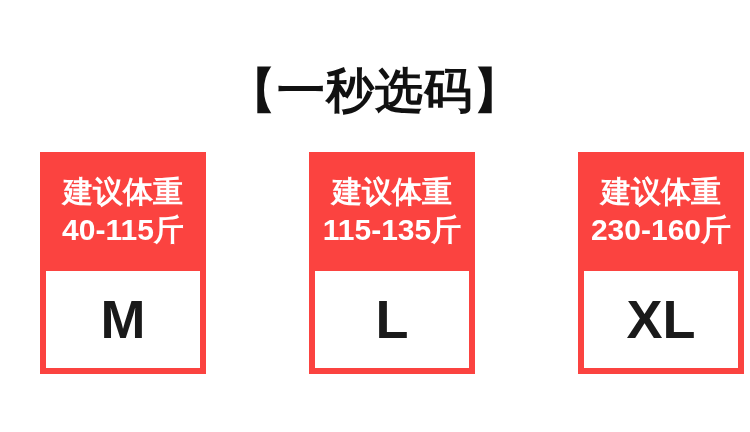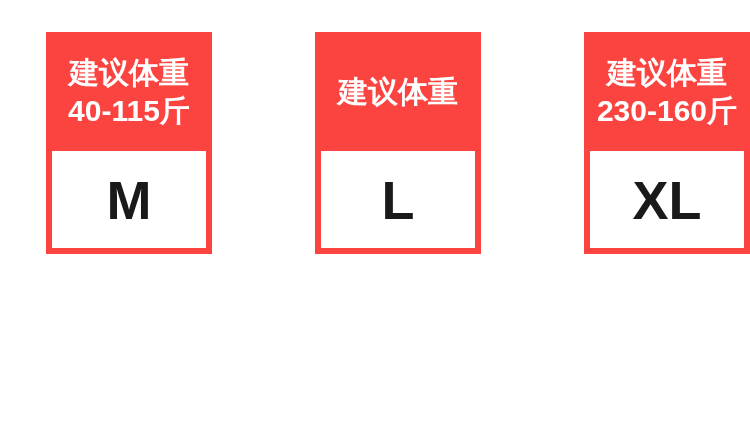--- a/index.html
+++ b/index.html
@@ -27,22 +27,23 @@
     text-align: center;
     font-size: 48px;
     line-height: 1.2;
     font-weight: 900;
     color: var(--text-dark);
     letter-spacing: 1px;
   }
   .cards {
     margin-top: 32px;
     display: flex;
-    justify-content: flex-end;
+    justify-content: flex-start;
     gap: 103px;
+    padding-left: 40px;
   }
   .card {
     width: 166px;
     height: 222px;
     background: var(--accent-red);
     display: flex;
     flex-direction: column;
   }
   .card-header {
     height: 119px;
@@ -67,36 +68,38 @@
     font-size: 54px;
     font-weight: bold;
     color: var(--size-text);
   }
 </style>
 </head>
 <body>
 
 <div class="page">
 
+  <div class="title">【一秒选码】</div>
 
   <div class="cards">
 
     <div class="card">
       <div class="card-header">
         <div>建议体重</div>
         <div>40-115斤</div>
       </div>
       <div class="card-size">
         <span>M</span>
       </div>
     </div>
 
     <div class="card">
       <div class="card-header">
         <div>建议体重</div>
+        <div>115-135斤</div>
       </div>
       <div class="card-size">
         <span>L</span>
       </div>
     </div>
 
     <div class="card">
       <div class="card-header">
         <div>建议体重</div>
         <div>230-160斤</div>

